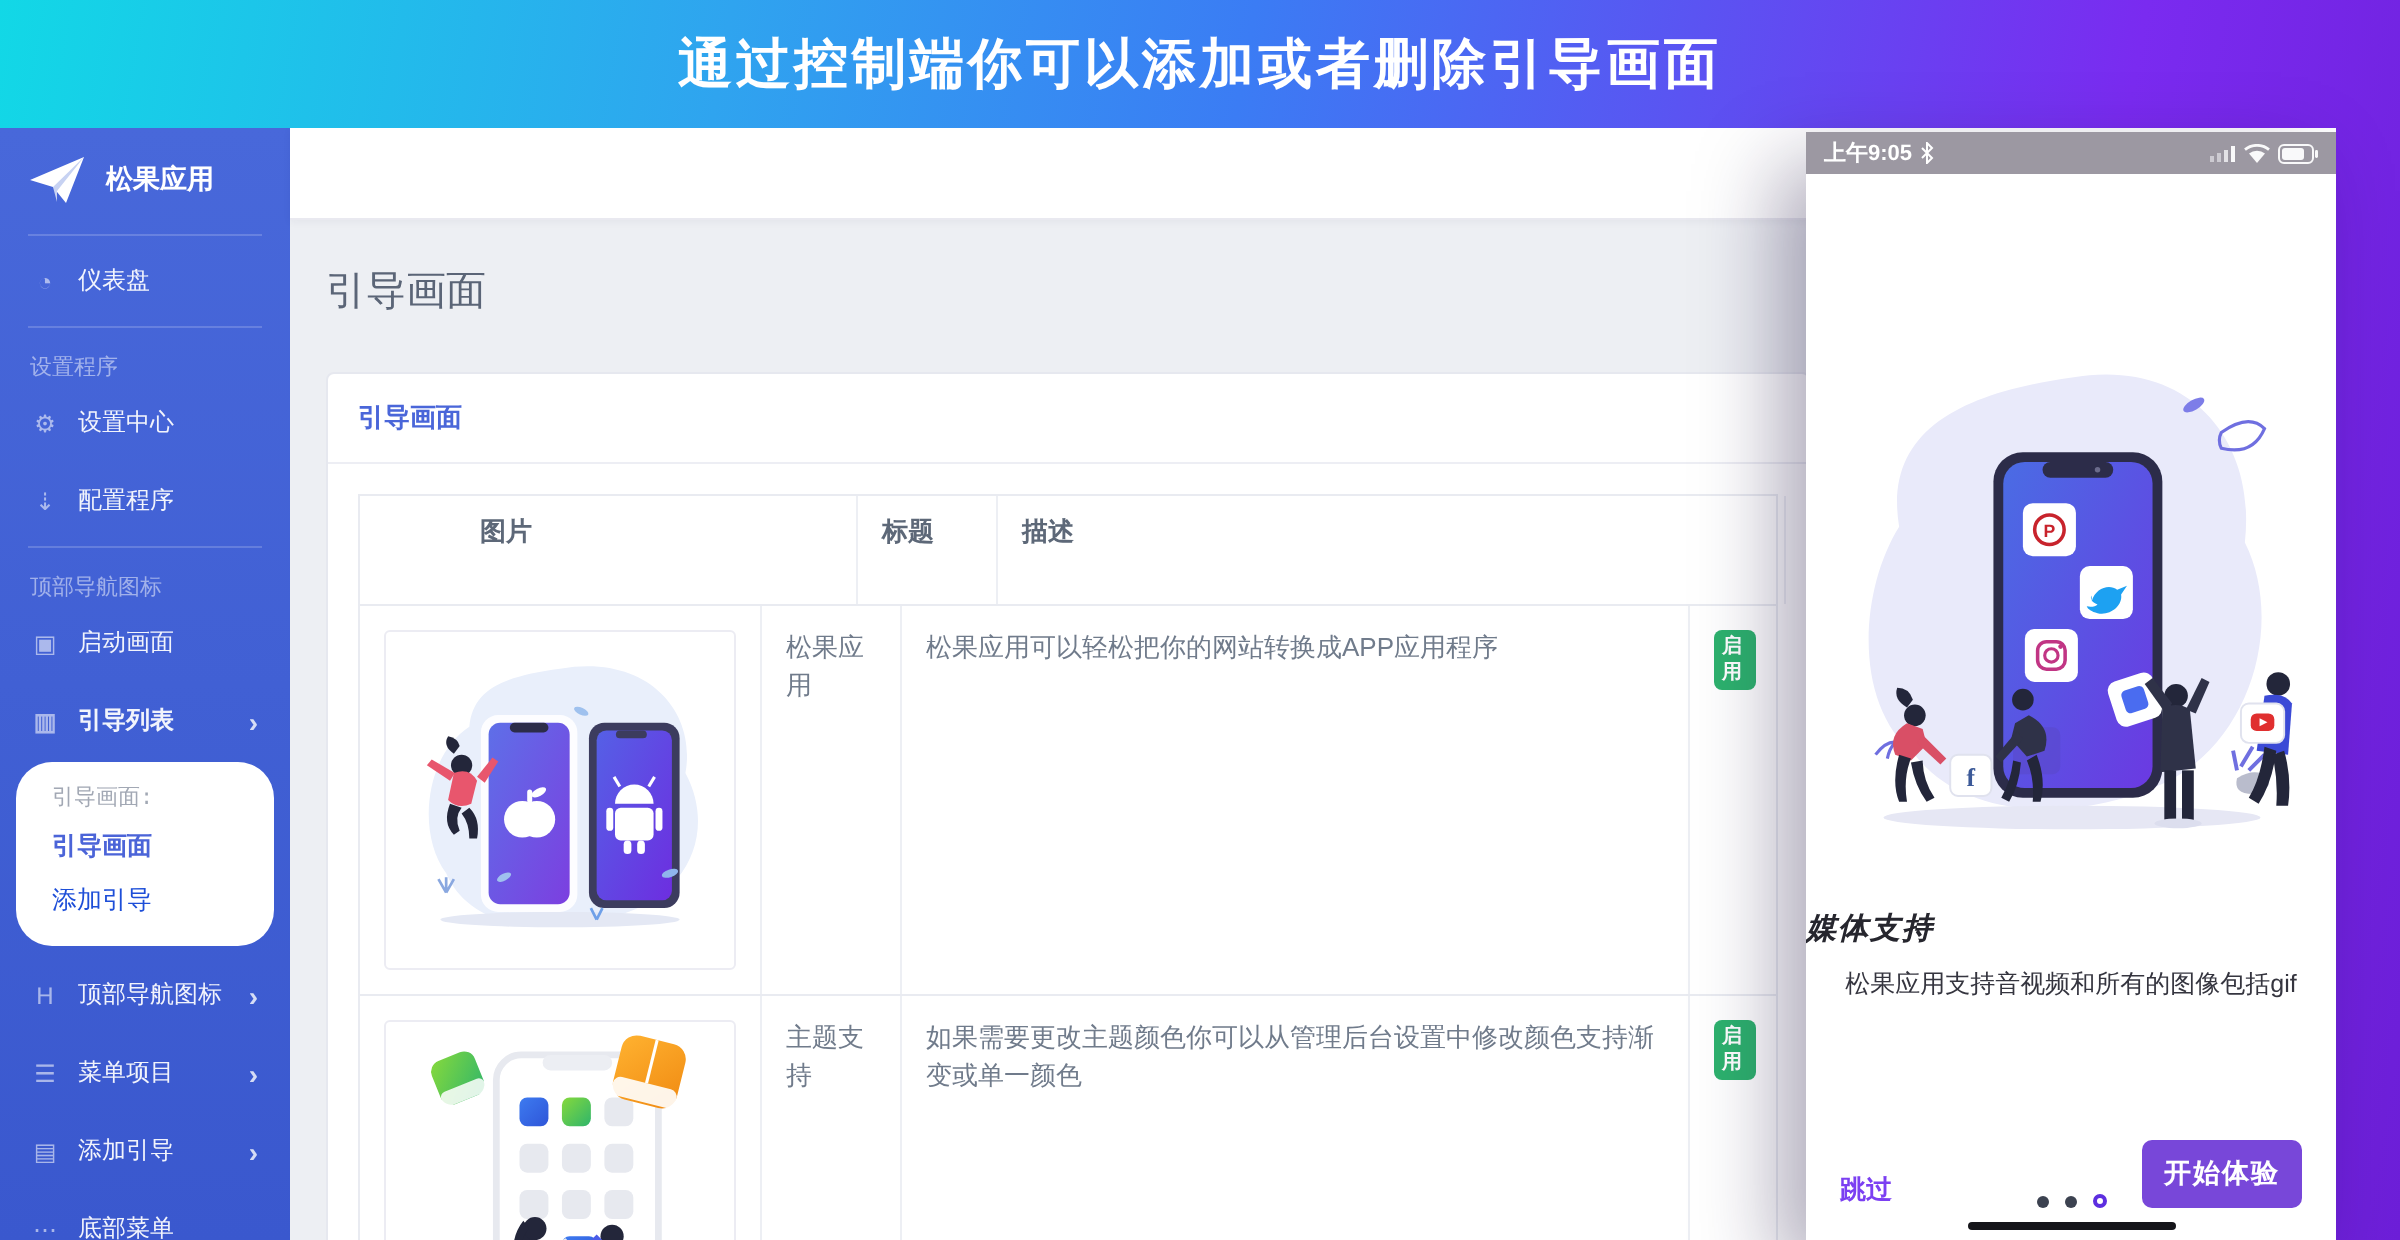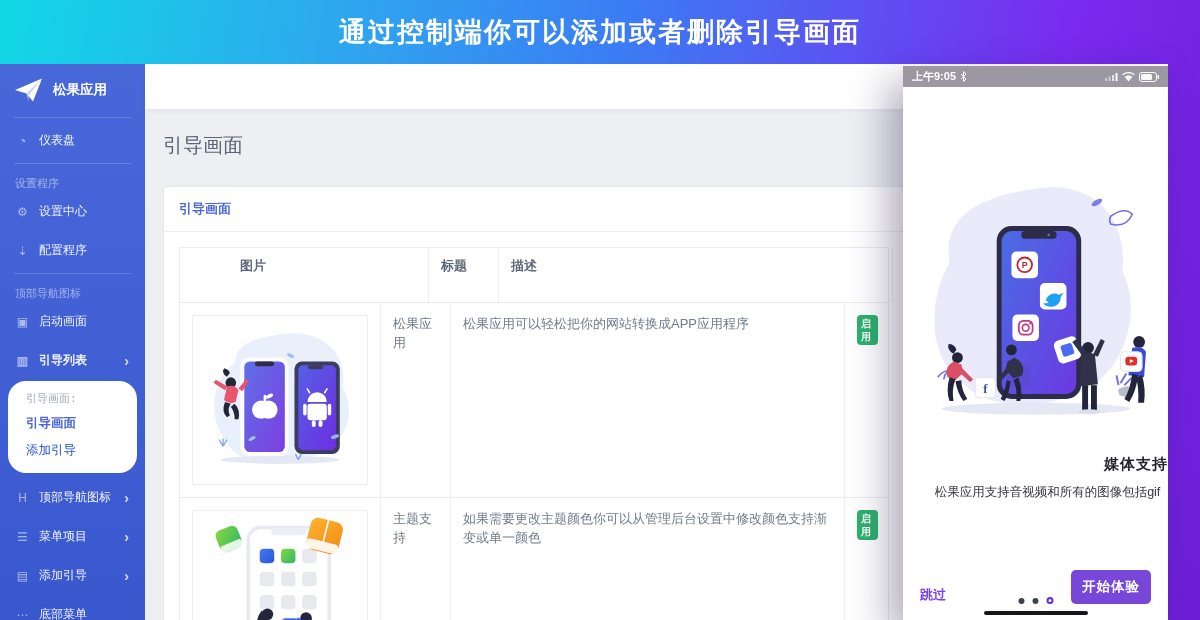--- a/index.html
+++ b/index.html
@@ -60,23 +60,23 @@
     font-weight:700; padding:2px 4px; border-radius:4px; line-height:1.3; }
 
   
   .phone { position:absolute; left:903px; top:2px; width:265px; height:554px;
     background:#fff; box-shadow:-14px 16px 38px rgba(25,15,60,.35); }
   .statusbar { height:21px; background:#9c98a2; color:#fff; display:flex;
     align-items:center; padding:0 9px; font-size:11px; font-weight:700; gap:4px; }
   .sb-right { margin-left:auto; display:flex; gap:4px; align-items:center; opacity:.95; }
   .screen { position:relative; height:533px; overflow:hidden; }
   .illu { position:absolute; top:88px; left:50%; transform:translateX(-50%); }
-  .slide-title { position:absolute; top:368px; left:0; width:100%; text-align:right;
-    font-size:15px; font-weight:700; color:#26262e; letter-spacing:1px; }
-  .slide-desc { position:absolute; top:397px; left:12px; width:100%; text-align:center;
+  .slide-title { position:absolute; top:368px; left:0; width:100%; text-align:left;
+    font-size:15px; font-weight:700; color:#26262e; letter-spacing:1px;font-style:italic; }
+  .slide-desc { position:absolute; top:397px; left:0; width:100%; text-align:center;
     font-size:12.5px; color:#35353f; }
   .controls { position:absolute; top:483px; left:0; right:0; display:flex;
     align-items:flex-end; padding:0 17px; }
   .skip { color:#7b3ff2; font-size:13px; font-weight:700; cursor:pointer; }
   .dots { position:absolute; left:50%; transform:translateX(-50%); display:flex;
     gap:8px; align-items:center; }
   .dot { width:6px; height:6px; border-radius:50%; background:#3c4250; cursor:pointer; }
   .dot.ring { width:7px; height:7px; background:transparent; border:2px solid #5d2ee0; }
   .start-btn { margin-left:auto; background:#7847d9; color:#fff; font-size:13.5px;
     font-weight:700; padding:8px 11px; border-radius:5px; border:none; cursor:pointer;

